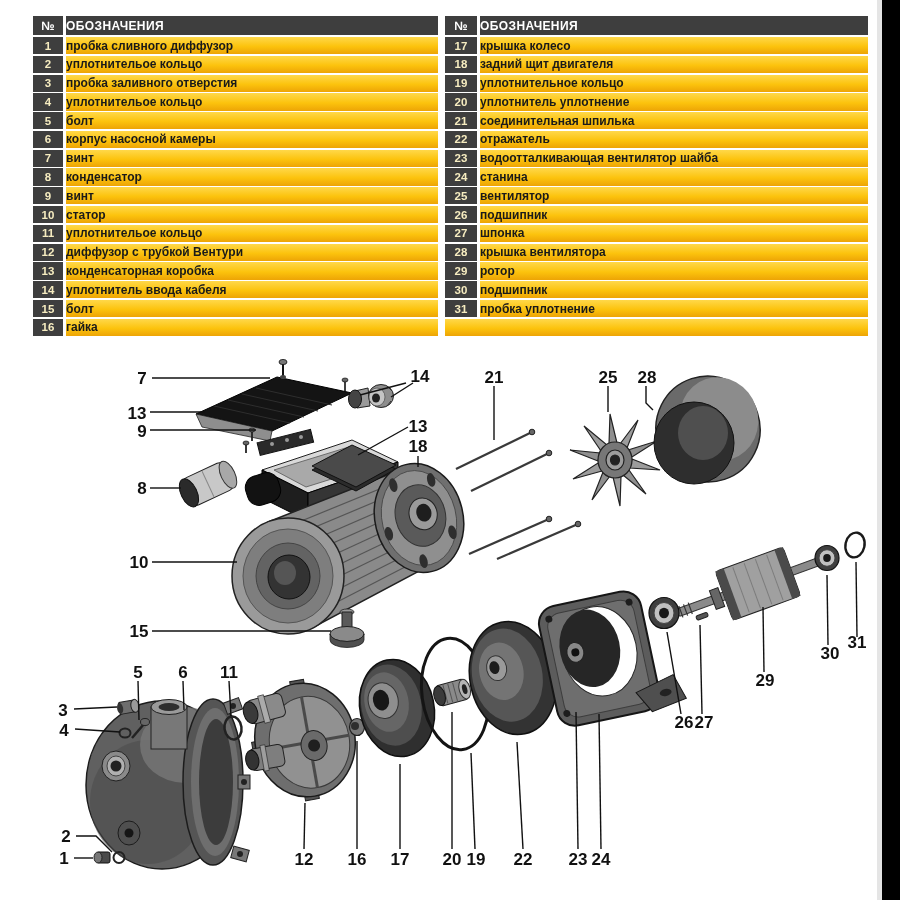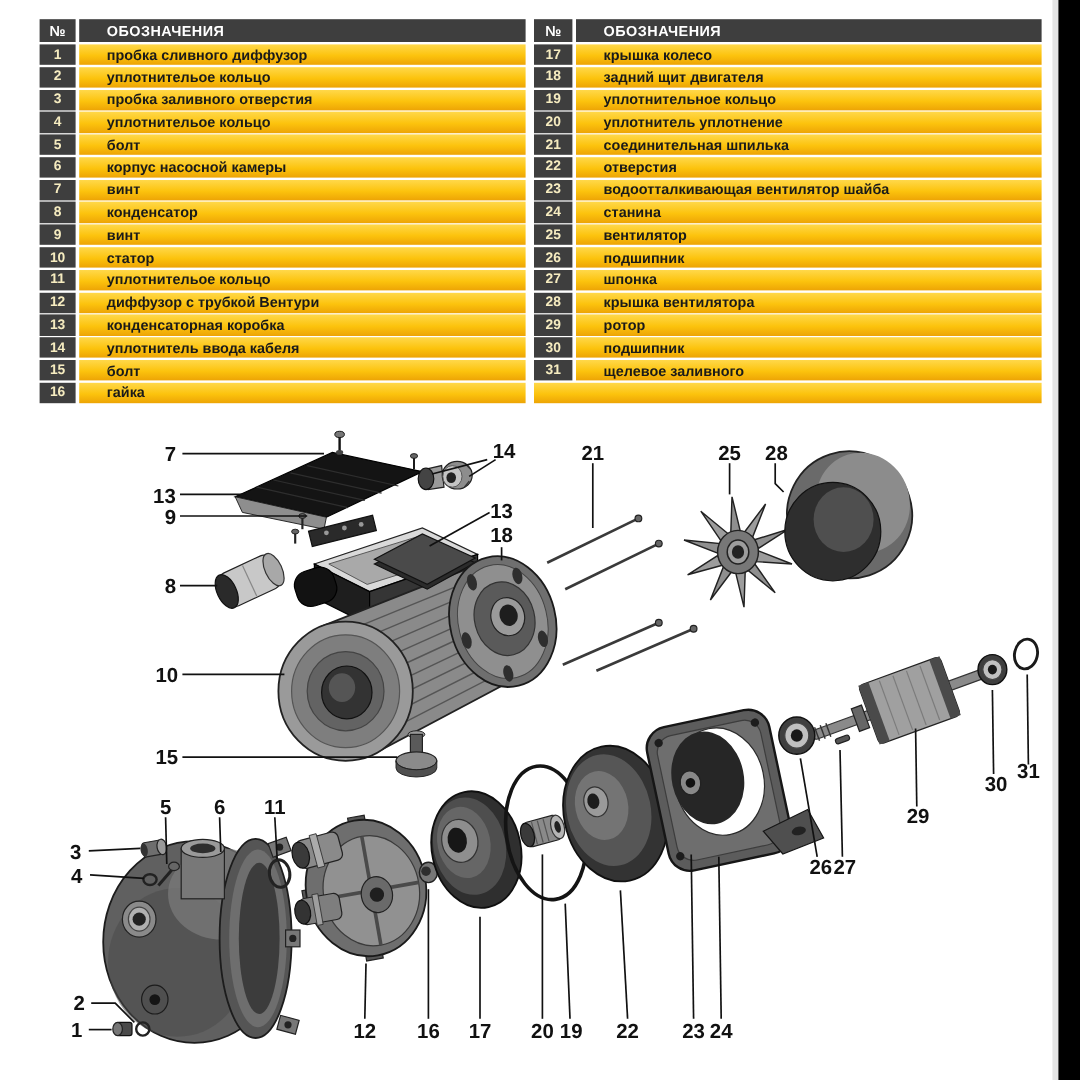--- a/index.html
+++ b/index.html
@@ -17,21 +17,21 @@
   .tr{display:flex;height:17.2px;margin-top:1.6px;}
   .tr.head{height:19.4px;margin-top:0;}
   .num{
     width:30px;background:#3e3e3e;color:#f6ecc0;font-weight:700;font-size:11.5px;
     display:flex;align-items:center;justify-content:center;flex:0 0 auto;
   }
   .tbl-right .num{width:32px;}
   .desc{
     flex:1;margin-left:3px;display:flex;align-items:center;
     background:linear-gradient(to bottom,#ffd84a 0%,#fcc30d 55%,#eda405 100%);
-    color:#1a1a1a;font-size:12px;font-weight:700;padding-left:23px;
+    color:#1a1a1a;font-size:12px;font-weight:700;padding-left:0;
     white-space:nowrap;overflow:hidden;
   }
   .tr.head .num{color:#ffffff;font-size:12px;}
   .tr.head .desc{
     background:#3e3e3e;color:#ffffff;font-size:12px;font-weight:700;letter-spacing:.4px;
   }
   .tr.filler .desc{margin-left:0;}
 
   
   svg.diagram{position:absolute;left:0;top:0;}
@@ -159,21 +159,21 @@
         <div class="desc">уплотнитель уплотнение</div>
       </div>
 
       <div class="tr">
         <div class="num">21</div>
         <div class="desc">соединительная шпилька</div>
       </div>
 
       <div class="tr">
         <div class="num">22</div>
-        <div class="desc">отверстия</div>
+        <div class="desc">отражатель</div>
       </div>
 
       <div class="tr">
         <div class="num">23</div>
         <div class="desc">водоотталкивающая вентилятор шайба</div>
       </div>
 
       <div class="tr">
         <div class="num">24</div>
         <div class="desc">станина</div>
@@ -204,21 +204,21 @@
         <div class="desc">ротор</div>
       </div>
 
       <div class="tr">
         <div class="num">30</div>
         <div class="desc">подшипник</div>
       </div>
 
       <div class="tr">
         <div class="num">31</div>
-        <div class="desc">щелевое заливного</div>
+        <div class="desc">пробка уплотнение</div>
       </div>
     </div>
   <div class="tr filler">
       <div class="desc"></div>
     </div>
 </section>
 
 <svg class="diagram" width="900" height="900" viewBox="0 0 900 900">
 
   <g>

